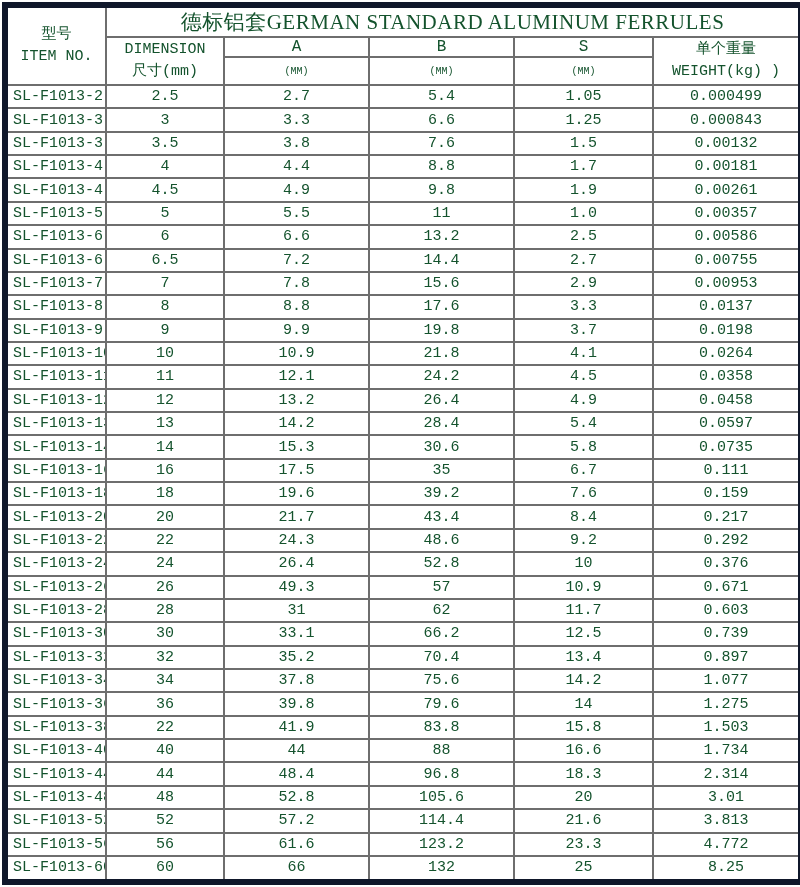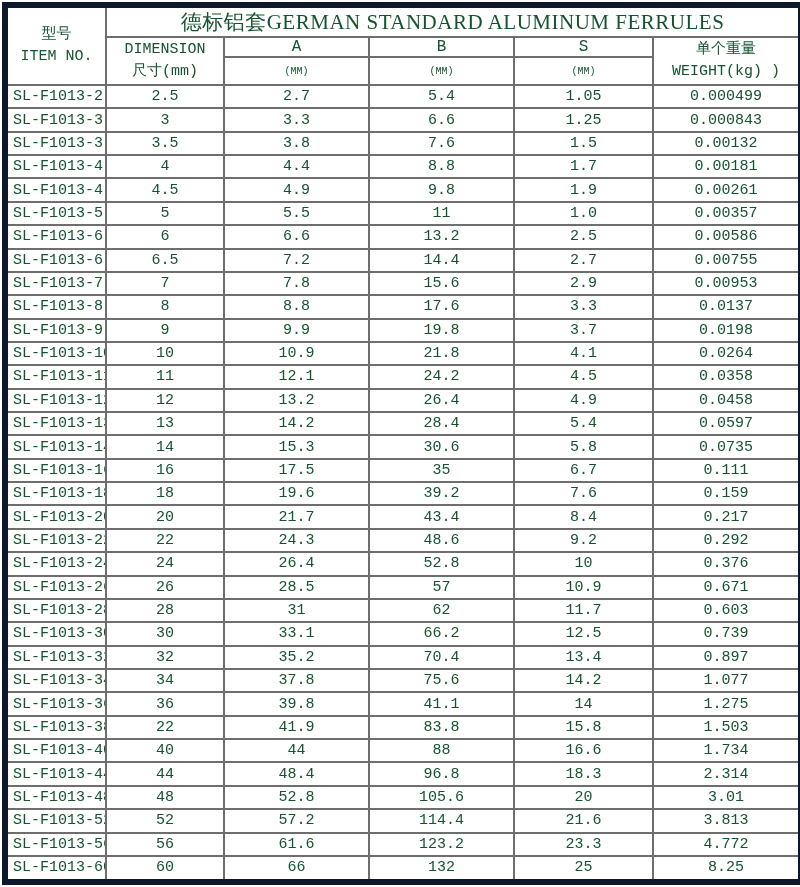--- a/index.html
+++ b/index.html
@@ -265,21 +265,21 @@
           <td class="left">SL-F1013-24</td>
           <td>24</td>
           <td>26.4</td>
           <td>52.8</td>
           <td>10</td>
           <td>0.376</td>
         </tr>
         <tr>
           <td class="left">SL-F1013-26</td>
           <td>26</td>
-          <td>28.5</td>
+          <td>49.3</td>
           <td>57</td>
           <td>10.9</td>
           <td>0.671</td>
         </tr>
         <tr>
           <td class="left">SL-F1013-28</td>
           <td>28</td>
           <td>31</td>
           <td>62</td>
           <td>11.7</td>
@@ -306,21 +306,21 @@
           <td>34</td>
           <td>37.8</td>
           <td>75.6</td>
           <td>14.2</td>
           <td>1.077</td>
         </tr>
         <tr>
           <td class="left">SL-F1013-36</td>
           <td>36</td>
           <td>39.8</td>
-          <td>41.1</td>
+          <td>79.6</td>
           <td>14</td>
           <td>1.275</td>
         </tr>
         <tr>
           <td class="left">SL-F1013-38</td>
           <td>22</td>
           <td>41.9</td>
           <td>83.8</td>
           <td>15.8</td>
           <td>1.503</td>

